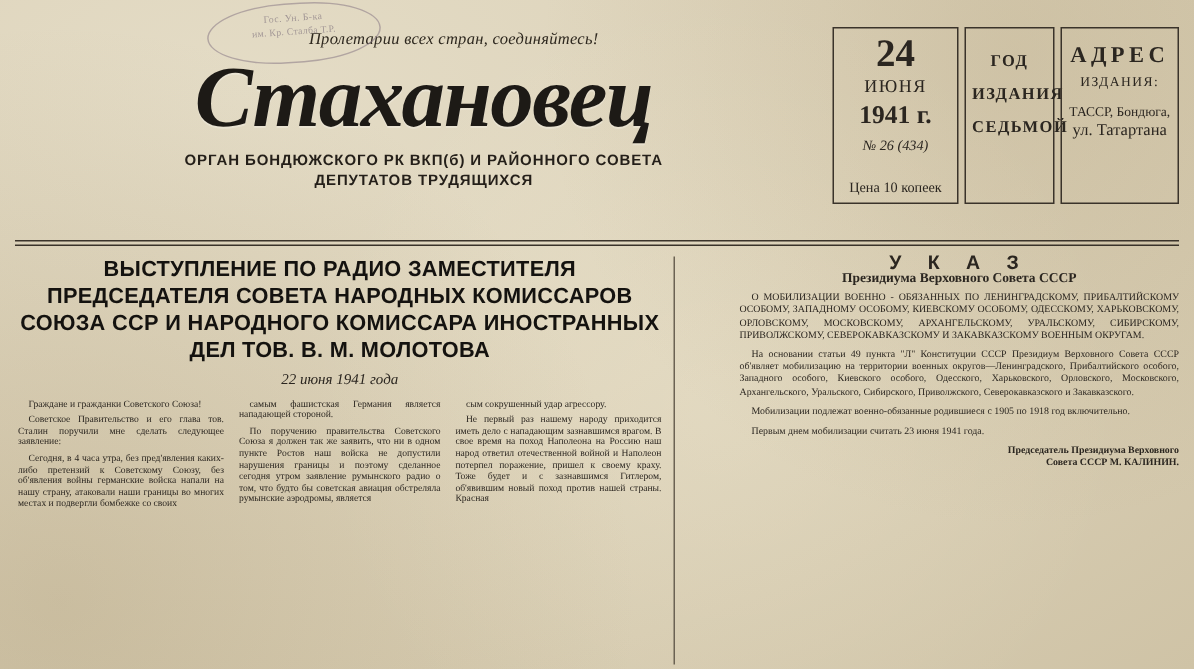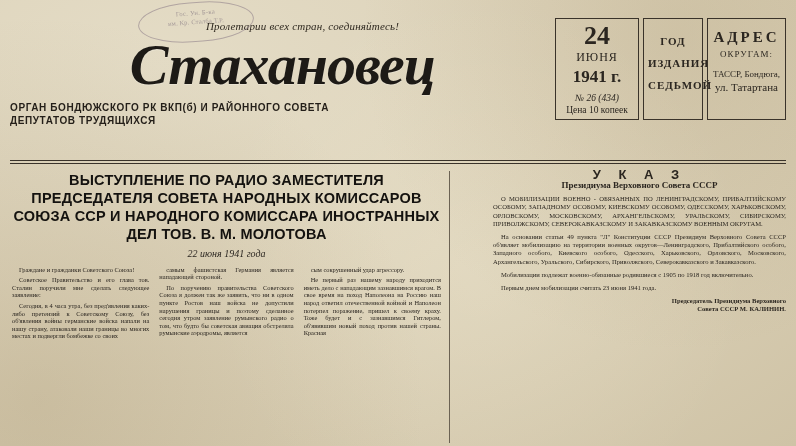--- a/index.html
+++ b/index.html
@@ -65,21 +65,21 @@
     font-style:italic;
     font-weight:bold;
     font-size:58px;
     line-height:62px;
     letter-spacing:-1px;
     margin:2px 0 0 0;
     color:#1d1a16;
     text-shadow:0 1px 0 rgba(255,255,255,.25);
   }
   .sub1,.sub2{
-    text-align:left;
+    text-align:center;
     font-family:"Liberation Sans", sans-serif;
     font-weight:bold;
     font-size:10px;
     letter-spacing:.6px;
     color:#241f19;
   }
   .sub1{margin-top:6px;}
   .sub2{margin-top:2px;}
 
   .mast-right{
@@ -94,21 +94,21 @@
     position:relative;
   }
   .box + .box{margin-left:4px;}
   .bx-date{width:84px;}
   .bx-year{width:60px;}
   .bx-addr{flex:1;}
   .d-day{font-size:26px;font-weight:bold;line-height:26px;font-family:"Liberation Serif",serif;}
   .d-mon{font-size:12px;letter-spacing:1px;margin-top:1px;}
   .d-year{font-size:17px;font-weight:bold;margin-top:2px;}
   .d-no{font-size:9.5px;margin-top:6px;font-style:italic;}
-  .d-price{font-size:9.5px;margin-top:2px;}
+  .d-price{font-size:9.5px;margin-top:18px;}
   .y-l1,.y-l2,.y-l3{font-size:11px;letter-spacing:1px;font-weight:bold;}
   .y-l1{margin-top:12px;}
   .y-l2{margin-top:10px;}
   .y-l3{margin-top:10px;}
   .a-t{font-size:15px;font-weight:bold;letter-spacing:3px;margin-top:6px;}
   .a-s{font-size:9px;letter-spacing:1px;margin-top:3px;}
   .a-l{font-size:9px;margin-top:10px;}
   .a-l2{font-size:11px;margin-top:2px;}
 
   .rule{
@@ -200,21 +200,21 @@
         <div class="d-no">№ 26  (434)</div>
         <div class="d-price">Цена 10 копеек</div>
       </div>
       <div class="box bx-year">
         <div class="y-l1">ГОД</div>
         <div class="y-l2">ИЗДАНИЯ</div>
         <div class="y-l3">СЕДЬМОЙ</div>
       </div>
       <div class="box bx-addr">
         <div class="a-t">АДРЕС</div>
-        <div class="a-s">ОКРУГАМ:</div>
+        <div class="a-s">ИЗДАНИЯ:</div>
         <div class="a-l">ТАССР, Бондюга,</div>
         <div class="a-l2">ул. Татартана</div>
       </div>
     </div>
   </div>
 
   <div class="rule"></div>
 
   <div class="body">
 

